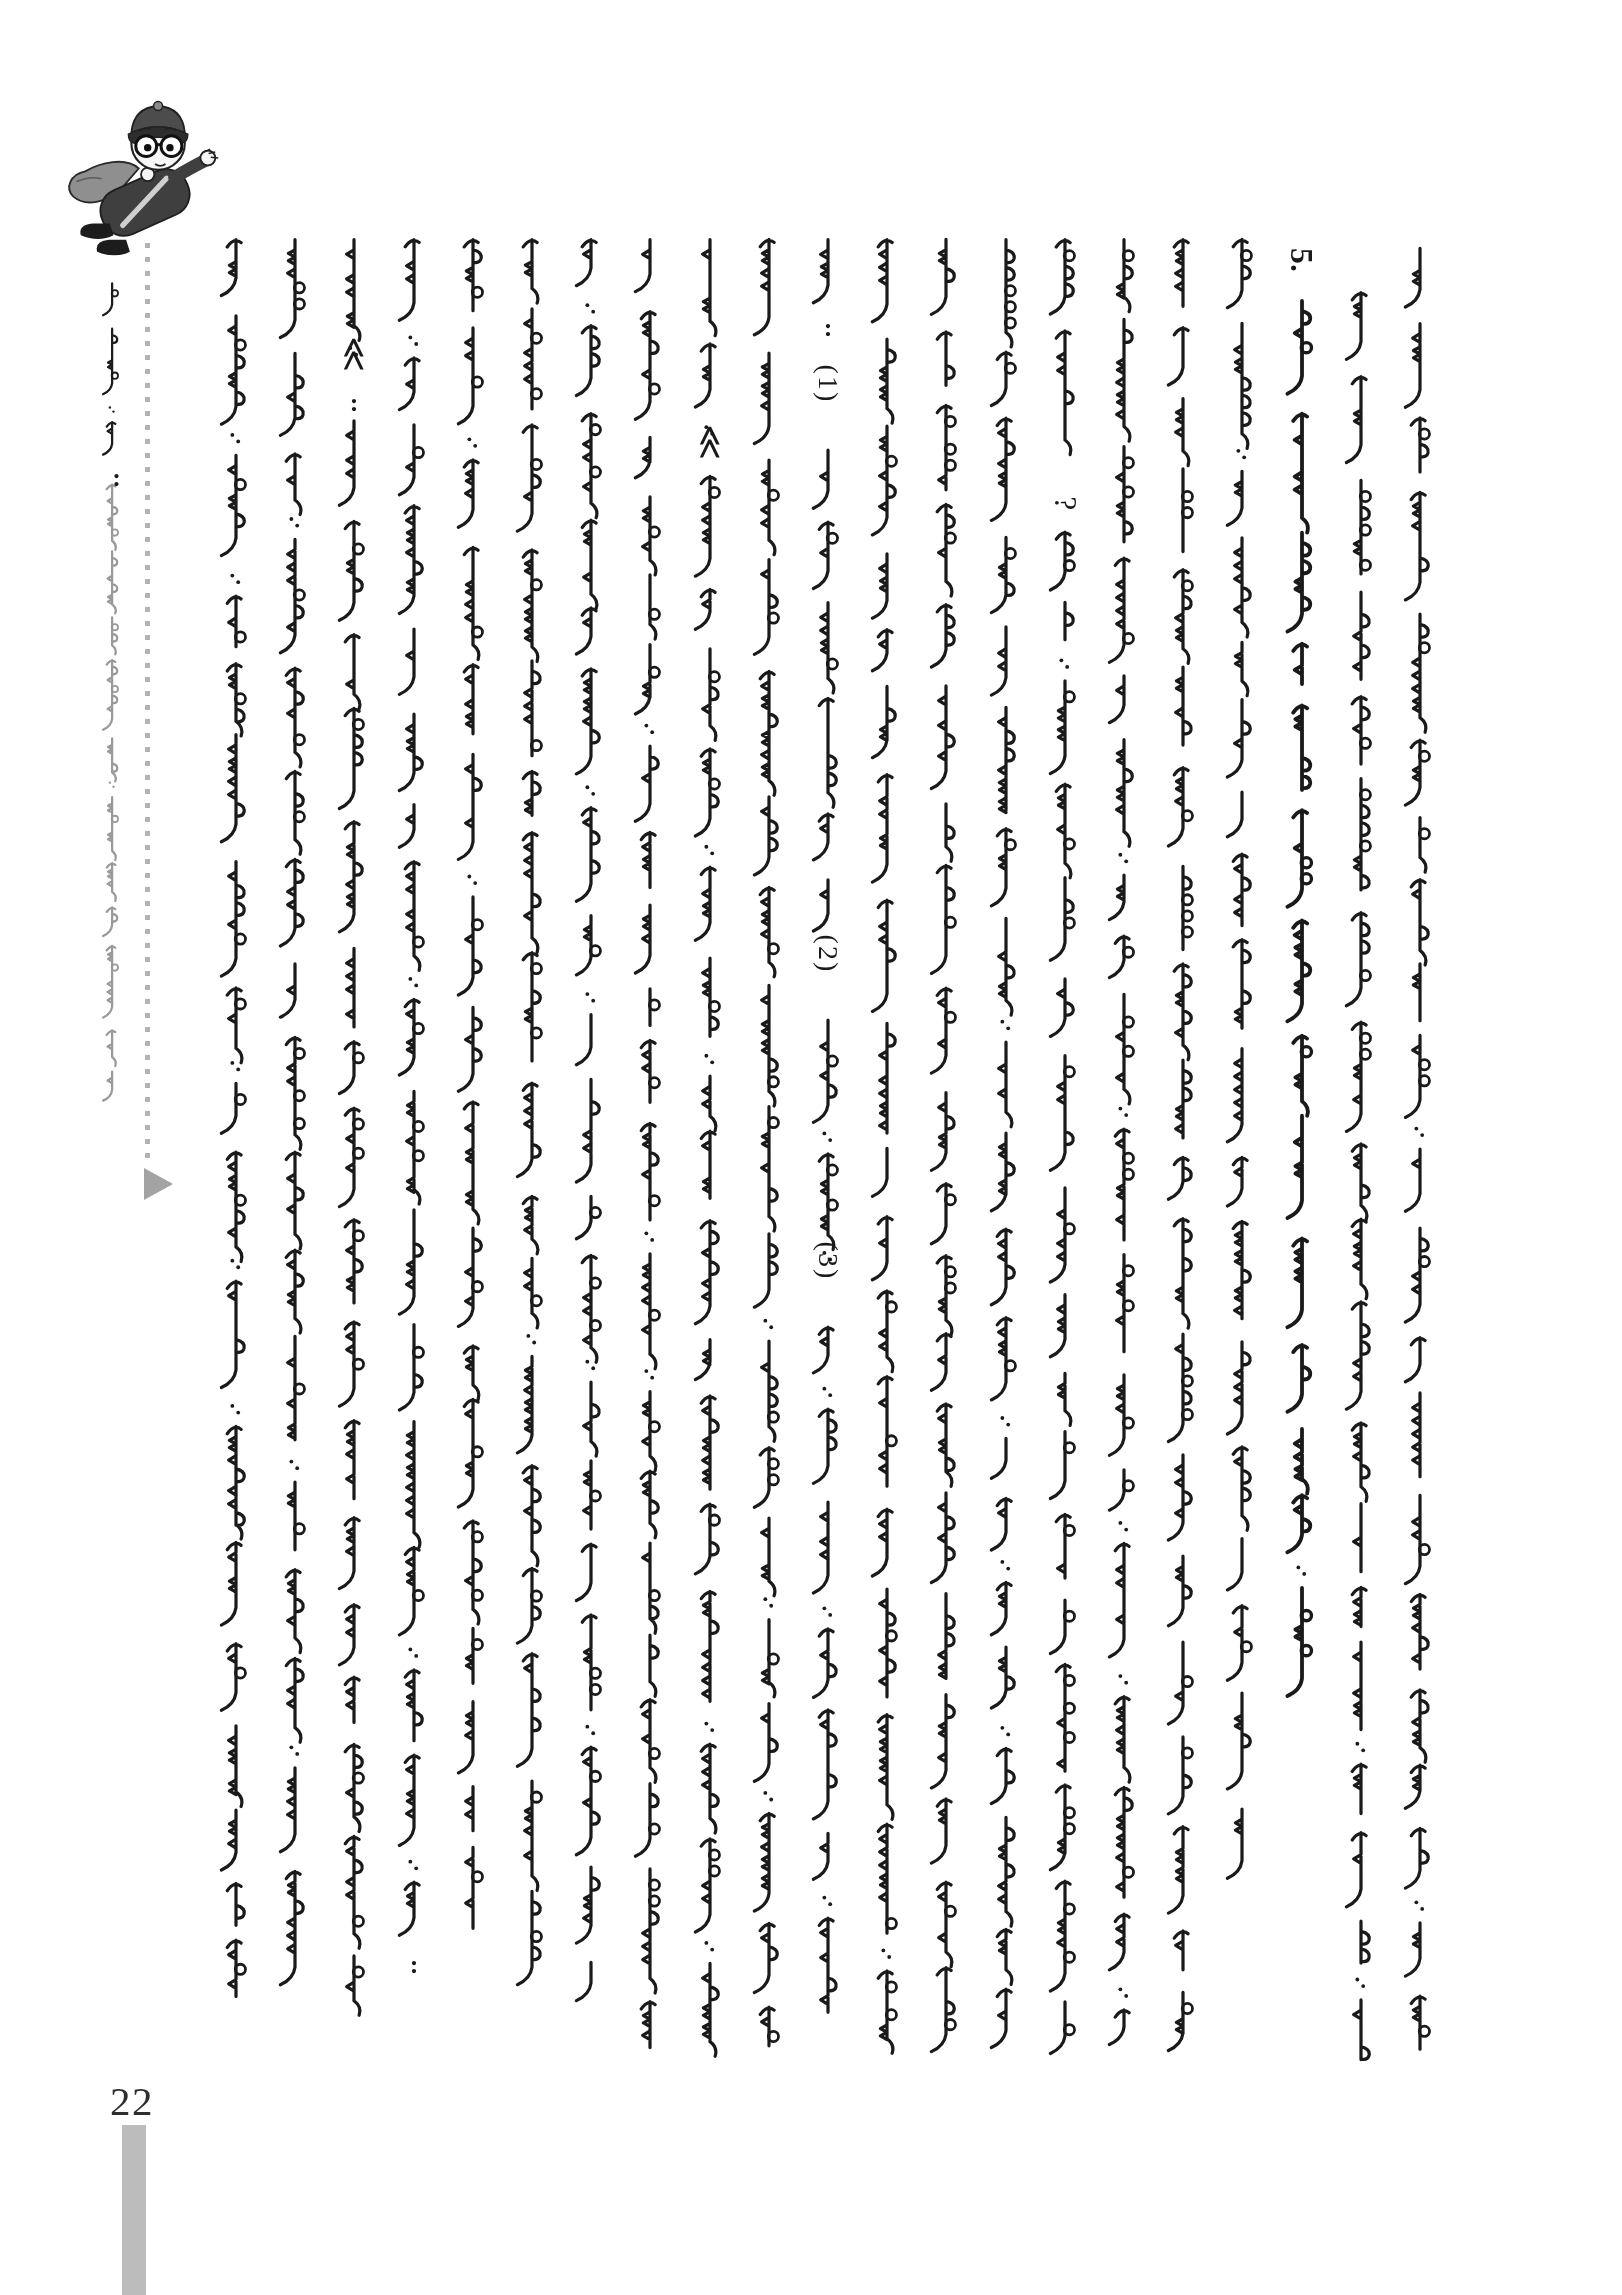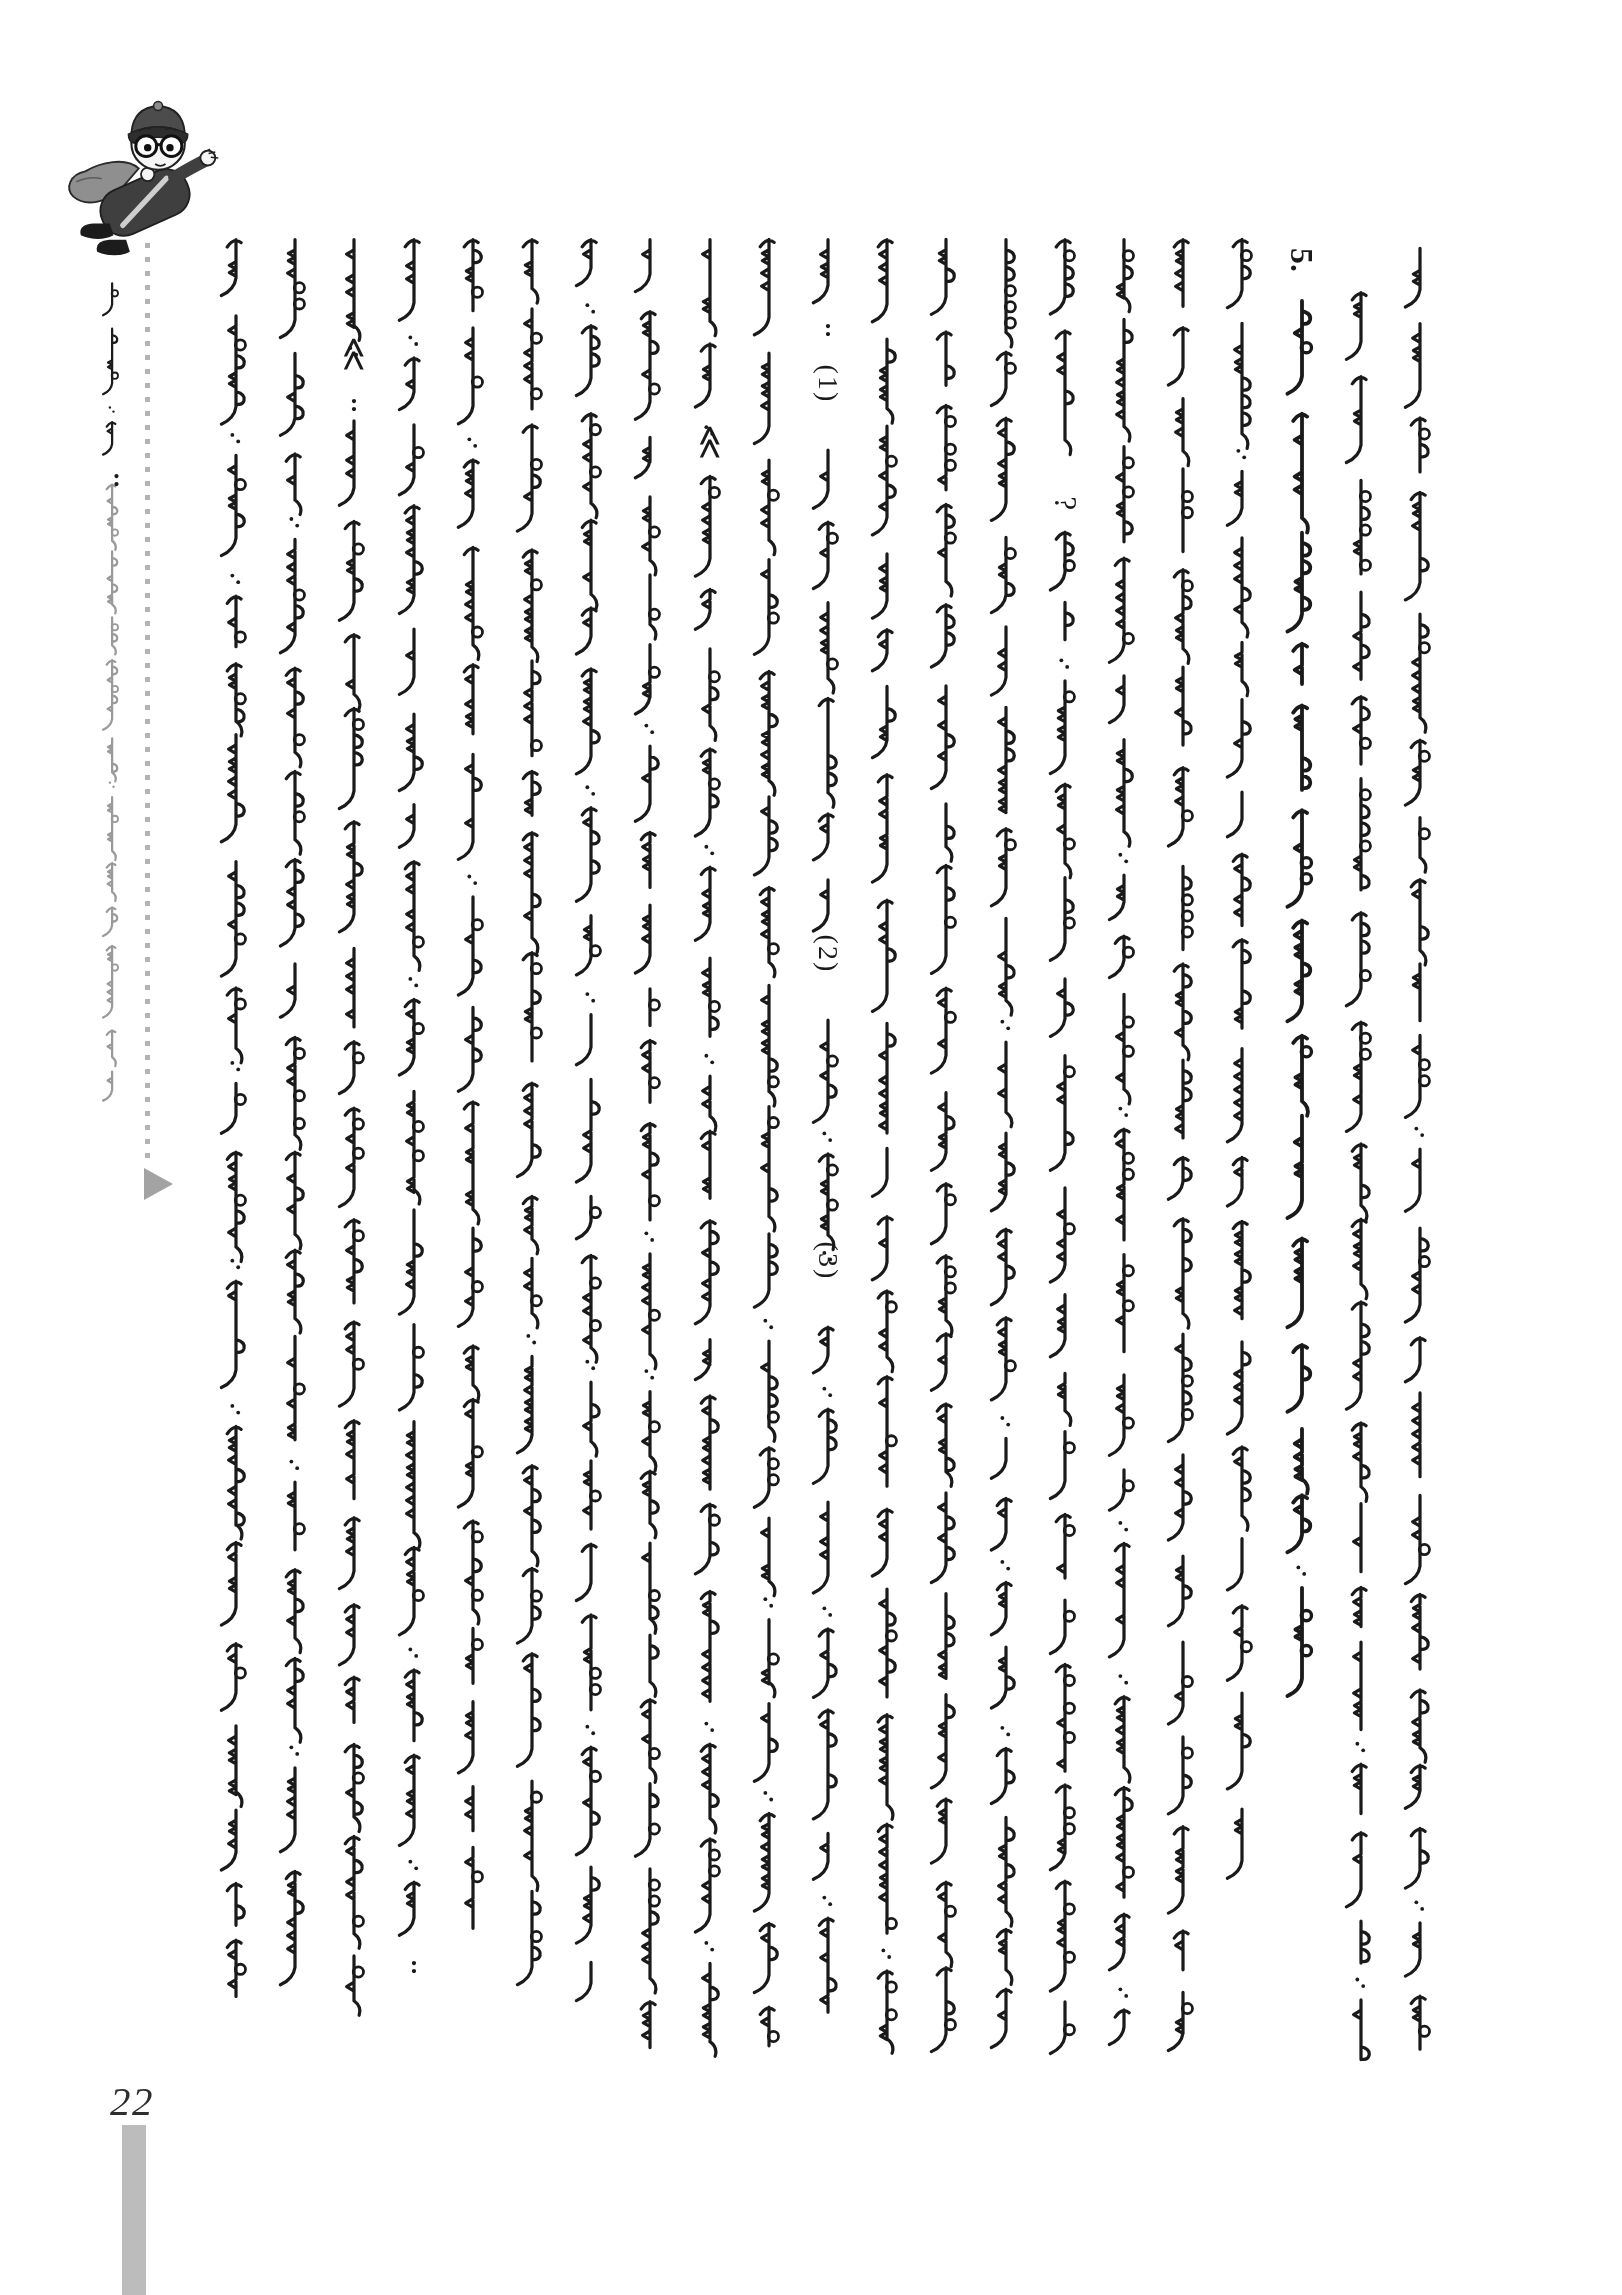--- a/index.html
+++ b/index.html
@@ -40,21 +40,21 @@
   }
   #rule-arrow{
     position:absolute;width:0;height:0;
     border-top:16px solid transparent;
     border-bottom:16px solid transparent;
     border-left:29px solid var(--arrow-gray);
   }
   #page-number{
     position:absolute;left:110px;top:2077px;
     font-family:"Liberation Serif",serif;
-    font-size:41px;color:#2e2e2e;letter-spacing:1.5px;font-style:italic;
+    font-size:41px;color:#2e2e2e;letter-spacing:1.5px;
   }
   #corner-tab{position:absolute;left:122px;top:2125px;width:24px;height:170px;background:var(--tab-gray);}
 </style>
 </head>
 <body>
 
 <svg id="mascot" viewBox="0 0 210 238" xmlns="http://www.w3.org/2000/svg">
 
   <path d="M30,98 C10,102 2,120 14,132 C30,146 60,140 78,122 L102,94 C84,78 50,86 30,98 Z" fill="#8f8f8f" stroke="#2a2a2a" stroke-width="2.5"></path>
   <path d="M18,112 Q36,104 52,108" fill="none" stroke="#5d5d5d" stroke-width="2"></path>

